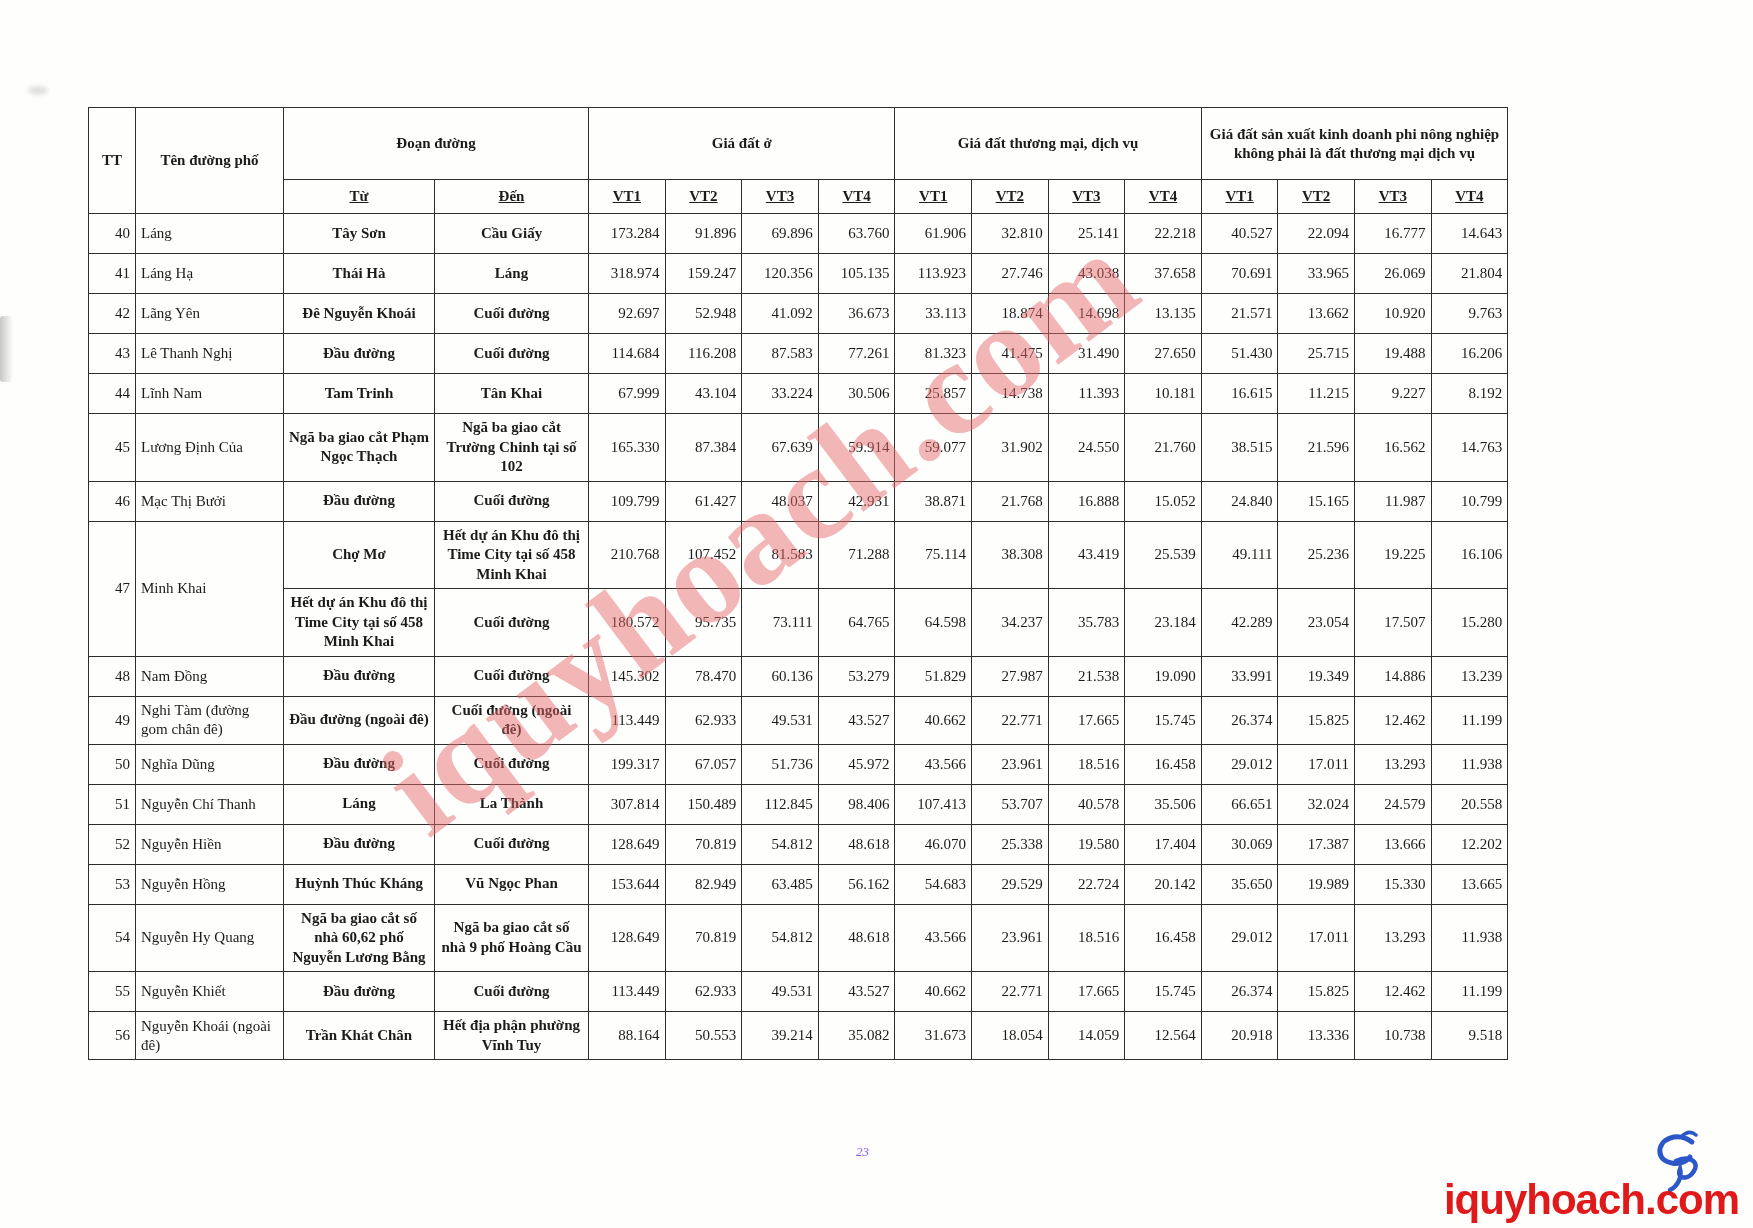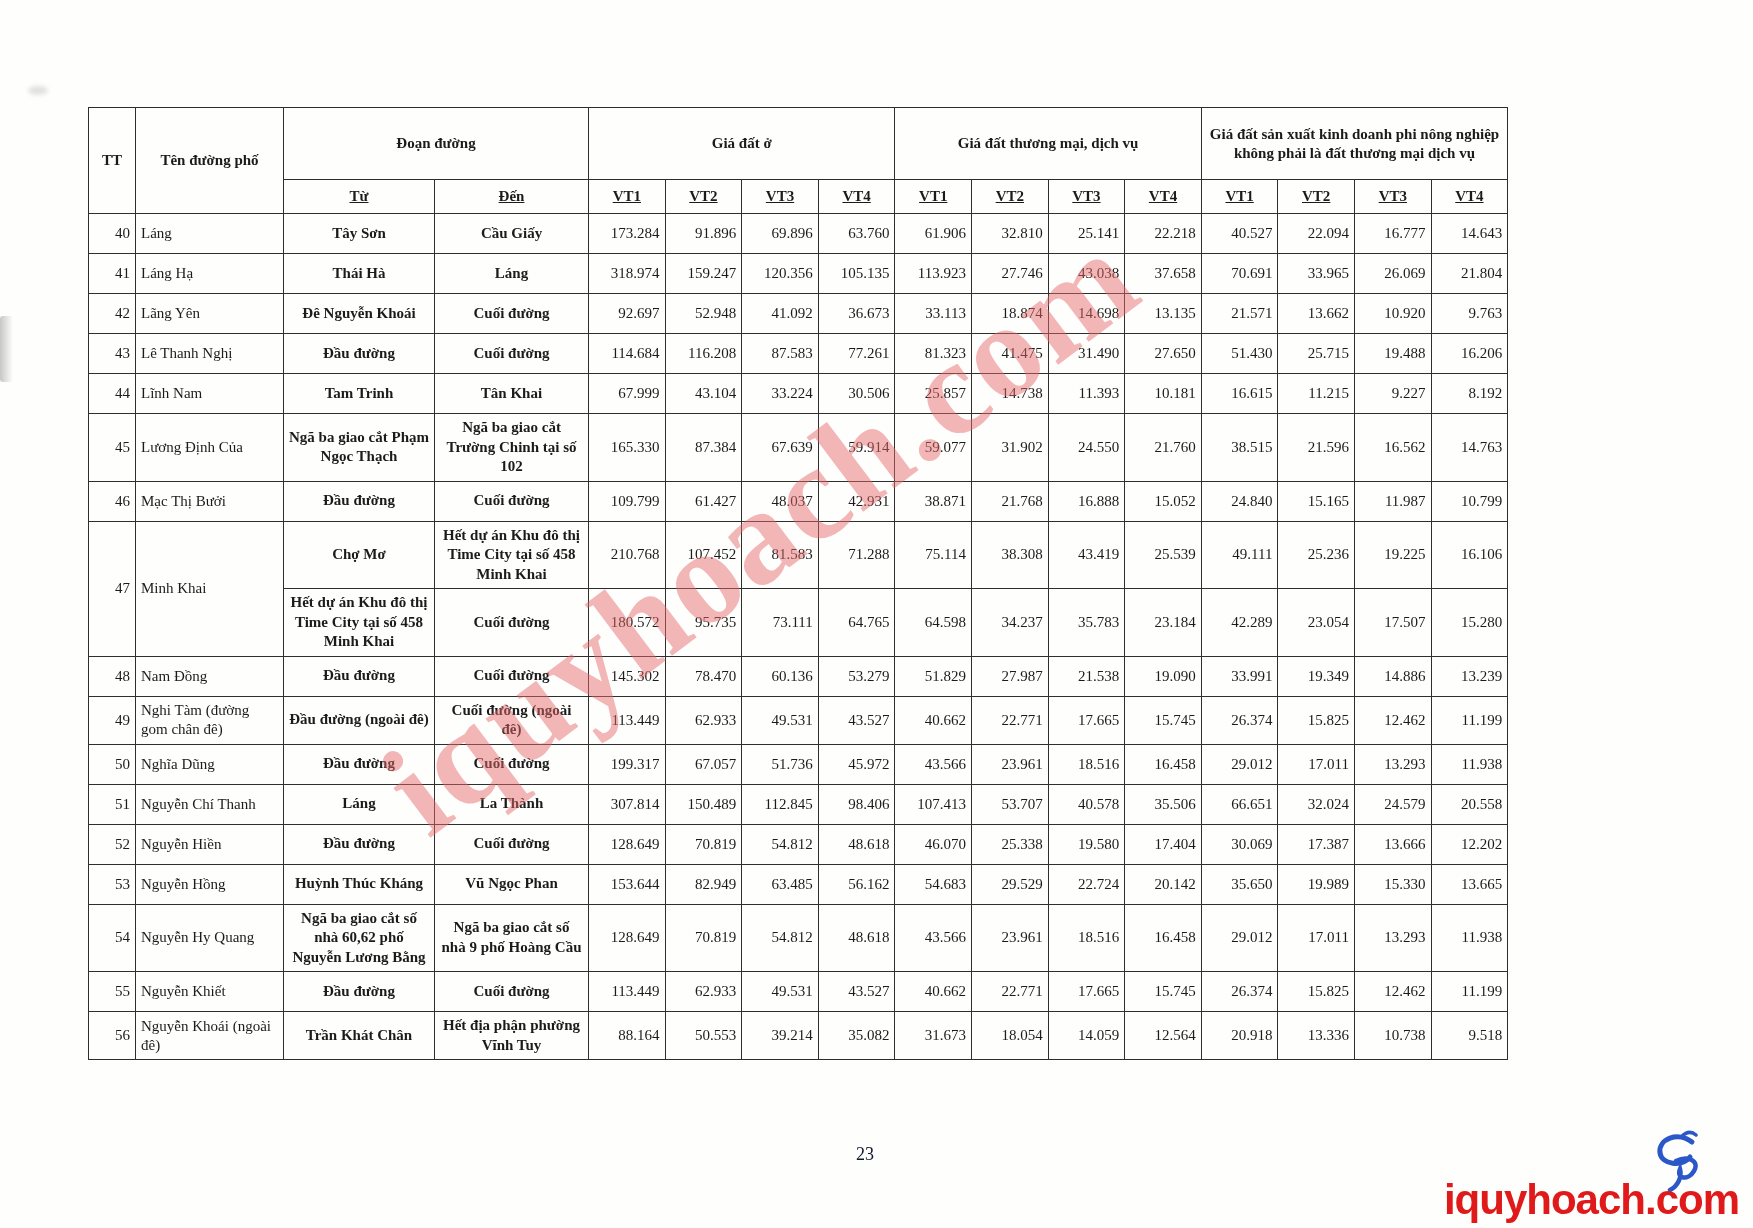--- a/index.html
+++ b/index.html
@@ -26,21 +26,21 @@
   td.seg{text-align:center;line-height:1.3;font-weight:bold;}
   td.num{text-align:right;padding-right:6px;white-space:nowrap;}
   
   .watermark{
     position:absolute;left:240px;top:455px;width:1040px;text-align:center;
     font-size:135px;font-weight:bold;letter-spacing:2px;
     transform:rotate(-37deg);pointer-events:none;white-space:nowrap;
     font-family:"Liberation Serif","DejaVu Serif",serif;
   }
   
-  .pageno{position:absolute;left:856px;top:1144px;font-size:18px;color:#0f172a;}
+  .pageno{position:absolute;left:856px;top:1144px;font-size:13px;color:#8b5cf6;font-style:italic;}
   .brand{
     position:absolute;right:14px;bottom:4px;
     font-family:"Liberation Sans","DejaVu Sans",sans-serif;
     font-weight:bold;font-size:42px;letter-spacing:-1px;
   }
   .logo{position:absolute;left:1648px;top:1130px;width:56px;height:62px;}
   
   .artifact-left{
     position:absolute;left:0;top:316px;width:13px;height:66px;
     background:linear-gradient(to right,rgba(110,110,110,.38),rgba(255,255,255,0));

